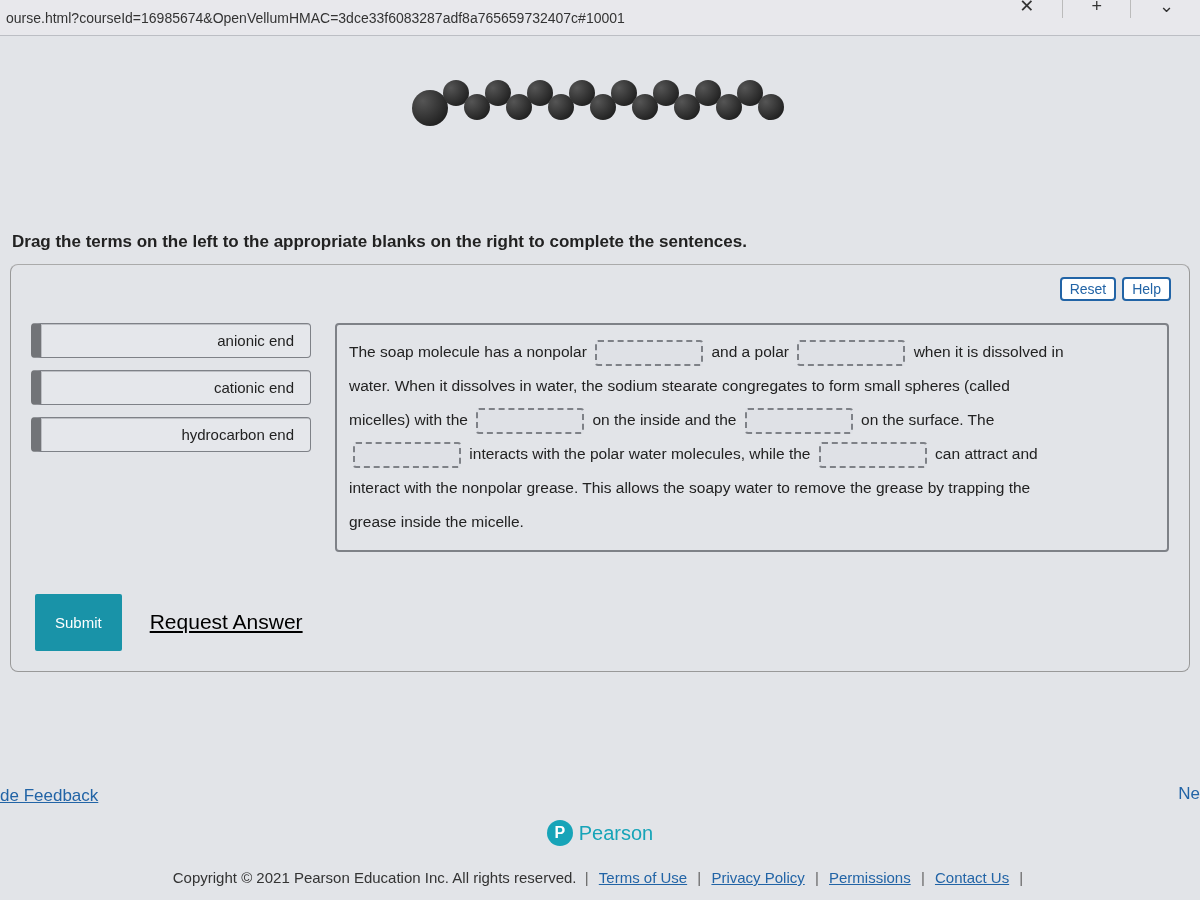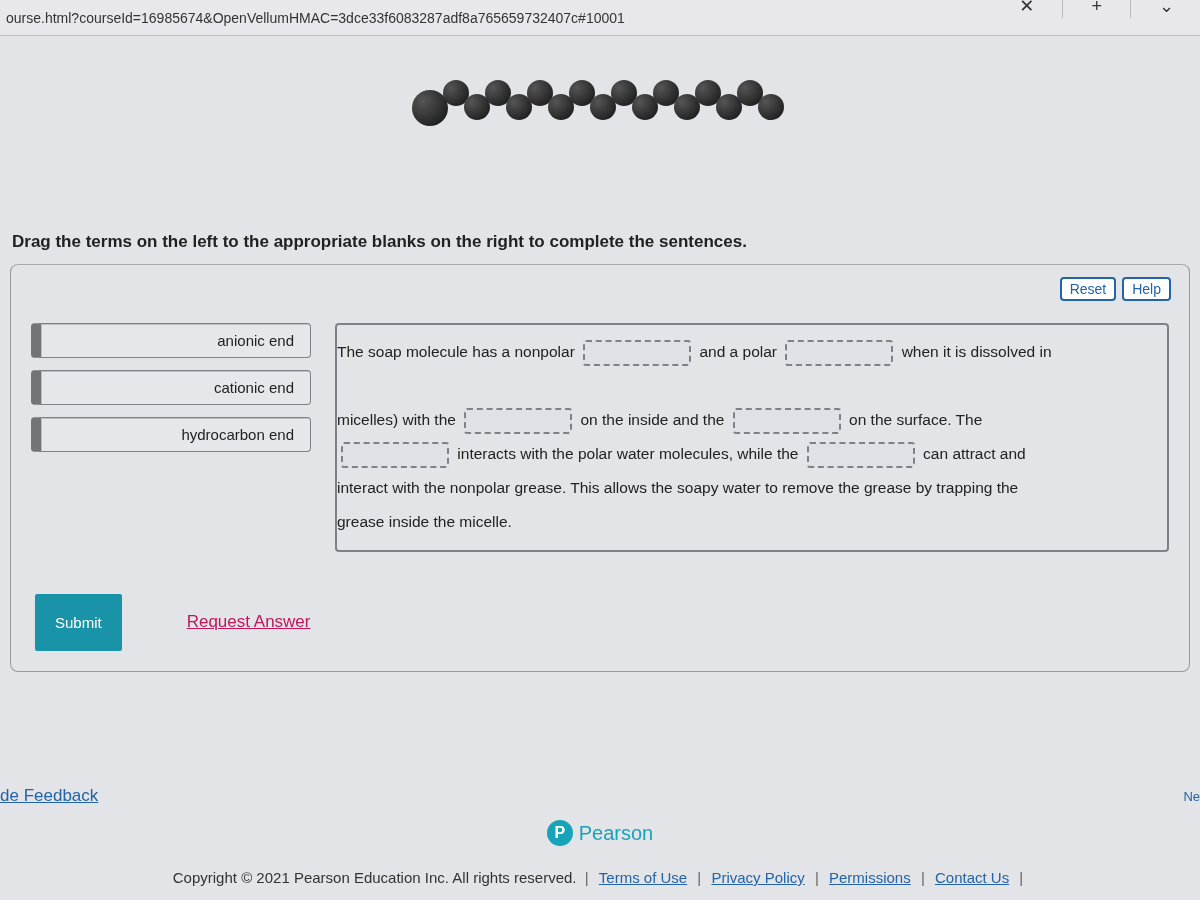--- a/index.html
+++ b/index.html
@@ -122,21 +122,21 @@
     text-align: right;
     font-size: 15px;
     color: #222;
     cursor: grab;
     box-shadow: 1px 1px 0 #bdbfc4 inset;
   }
   .sentence-box {
     flex: 1;
     border: 2px solid #7e8187;
     border-radius: 4px;
-    padding: 10px 0;
+    padding: 10px 12px;
     font-size: 15.5px;
     color: #222;
     line-height: 2.2;
     background: #e2e4e8;
   }
   .blank {
     display: inline-block;
     width: 108px;
     height: 26px;
     border: 2px dashed #7e8187;
@@ -154,40 +154,39 @@
   .submit-btn {
     background: #1993a8;
     color: #fff;
     border: none;
     padding: 20px 20px;
     font-size: 15px;
     border-radius: 2px;
     cursor: pointer;
   }
   .link {
-    color: #be185d;
+    color: #000000;
     text-decoration: underline;
-    font-size: 17px;
+    font-size: 21px;
     cursor: pointer;
-    margin-left: 37px;
   }
   .feedback-link {
     position: absolute;
     left: 0;
     bottom: 94px;
     color: #2264a6;
     font-size: 17px;
     text-decoration: underline;
   }
   .next-hint {
     position: absolute;
     right: 0;
     bottom: 96px;
     color: #2264a6;
-    font-size: 13px;
+    font-size: 17px;
   }
   .pearson-bar {
     position: absolute;
     bottom: 54px;
     left: 0;
     right: 0;
     text-align: center;
   }
   .pearson-logo {
     display: inline-flex;
@@ -275,20 +274,21 @@
       <div class="term">hydrocarbon end</div>
     </div>
 
     <div class="sentence-box">
       <span>The soap molecule has a nonpolar</span>
       <span class="blank"></span>
       <span>and a polar</span>
       <span class="blank"></span>
       <span>when it is dissolved in</span>
       <br>
+      <span>water. When it dissolves in water, the sodium stearate congregates to form small spheres (called</span>
       <br>
       <span>micelles) with the</span>
       <span class="blank"></span>
       <span>on the inside and the</span>
       <span class="blank"></span>
       <span>on the surface. The</span>
       <br>
       <span class="blank"></span>
       <span>interacts with the polar water molecules, while the</span>
       <span class="blank"></span>

